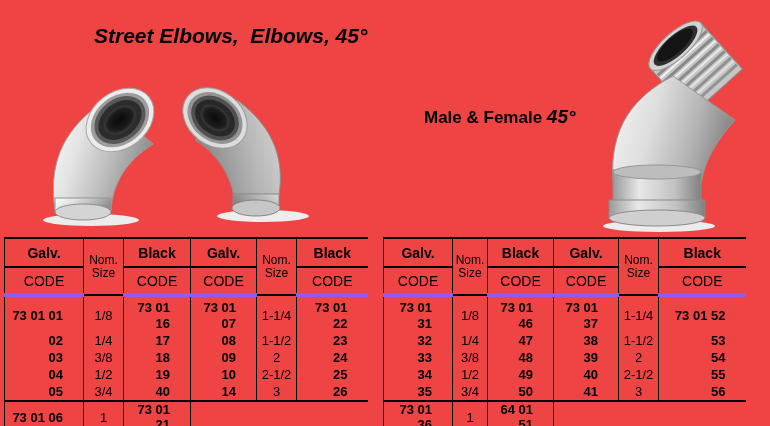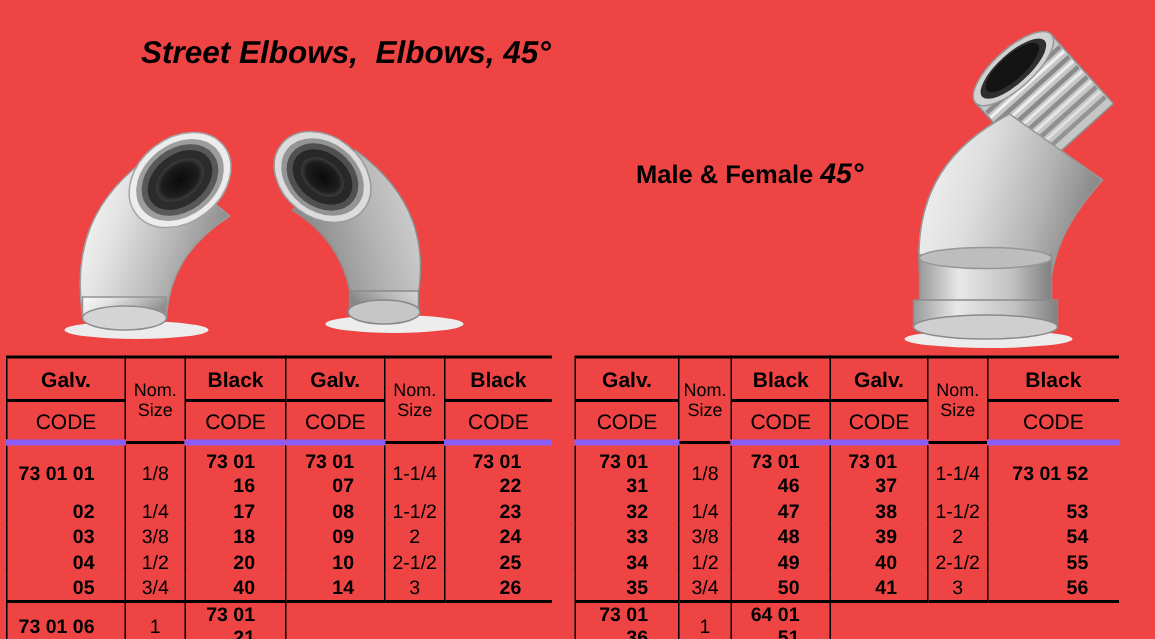--- a/index.html
+++ b/index.html
@@ -199,21 +199,21 @@
       <td class="code">03</td>
       <td class="size">3/8</td>
       <td class="code">18</td>
       <td class="code">09</td>
       <td class="size">2</td>
       <td class="code">24</td>
     </tr>
     <tr class="data">
       <td class="code">04</td>
       <td class="size">1/2</td>
-      <td class="code">20</td>
+      <td class="code">19</td>
       <td class="code">10</td>
       <td class="size">2-1/2</td>
       <td class="code">25</td>
     </tr>
     <tr class="data last">
       <td class="code">05</td>
       <td class="size">3/4</td>
       <td class="code">40</td>
       <td class="code">14</td>
       <td class="size">3</td>

